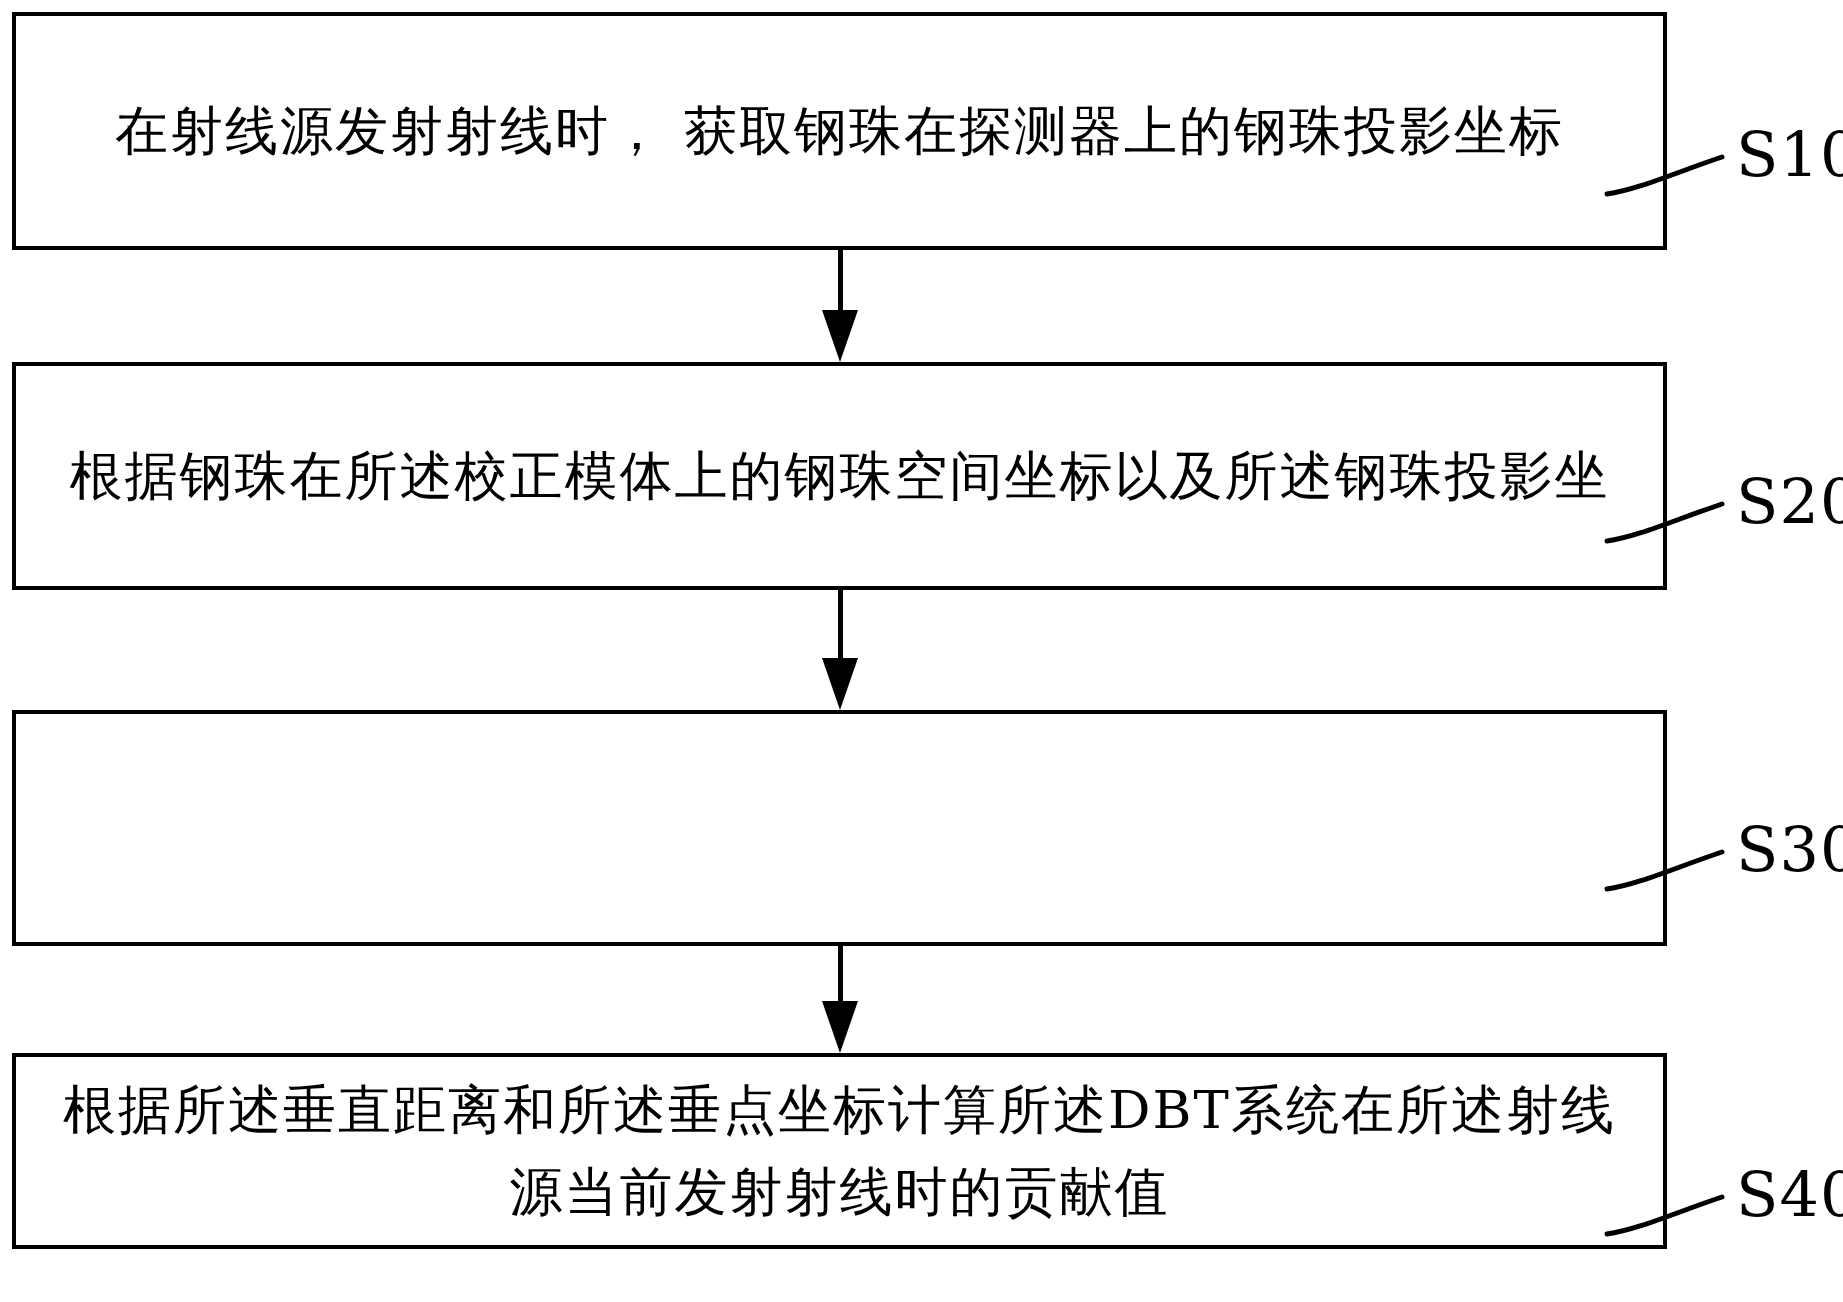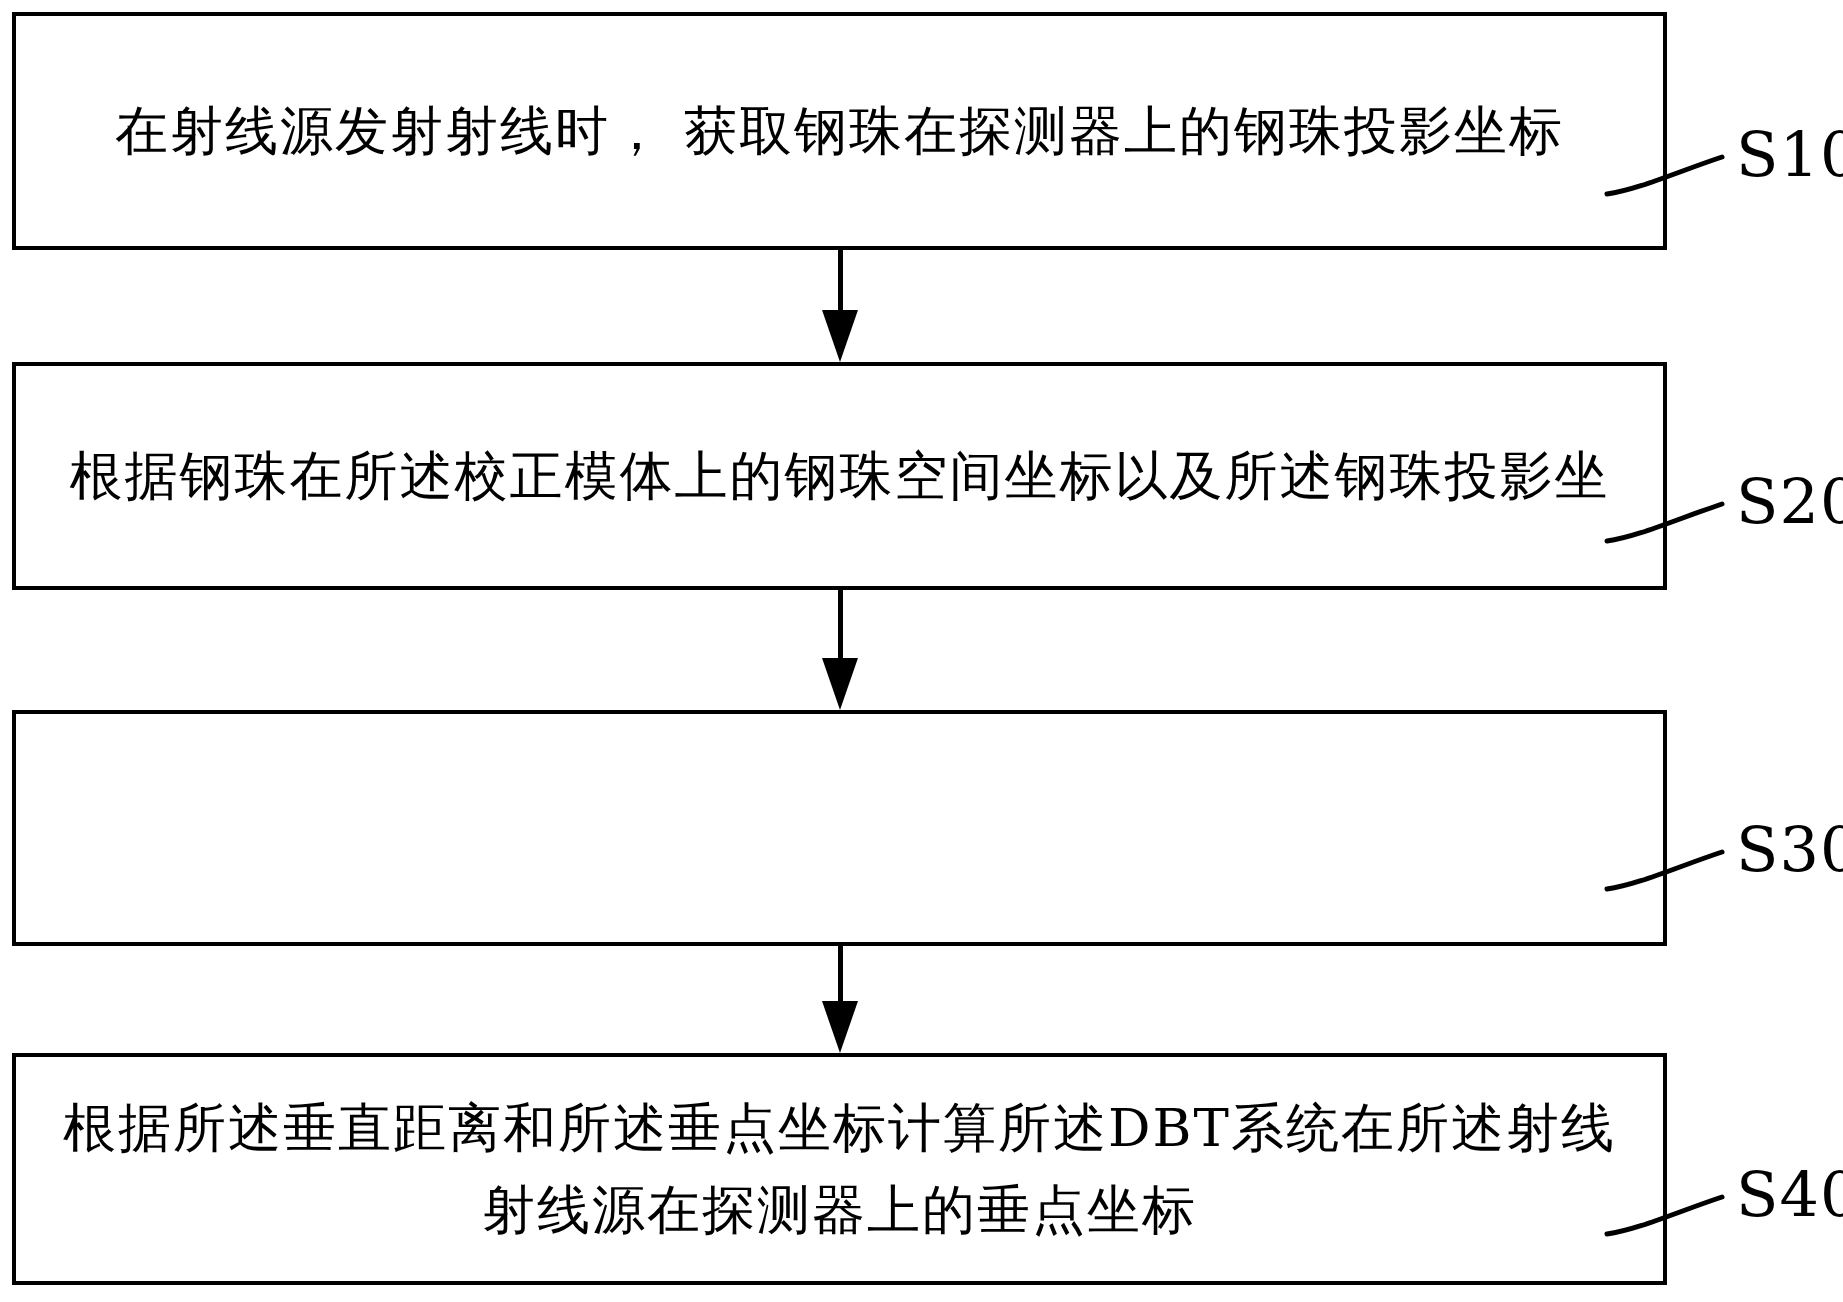--- a/index.html
+++ b/index.html
@@ -24,21 +24,21 @@
     box-sizing: border-box;
     background: #ffffff;
     display: flex;
     flex-direction: column;
     align-items: center;
     justify-content: center;
   }
   .box1 { top: 12px;   height: 238px; }
   .box2 { top: 362px;  height: 228px; }
   .box3 { top: 710px;  height: 236px; }
-  .box4 { top: 1053px; height: 232px; }
+  .box4 { top: 1053px; height: 196px; }
   .line {
     margin: 0;
     font-size: 53px;
     line-height: 82px;
     letter-spacing: 2px;
     text-align: center;
     white-space: nowrap;
   }
   
   .arrow {
@@ -114,21 +114,21 @@
   <section class="box box3">
   </section>
 
   <div class="arrow arrow3">
     <div class="shaft"></div>
     <div class="head"></div>
   </div>
 
   <section class="box box4">
     <p class="line">根据所述垂直距离和所述垂点坐标计算所述DBT系统在所述射线</p>
-    <p class="line">射线源在探测器上的垂点坐标</p>
+    <p class="line">源当前发射射线时的贡献值</p>
   </section>
 
   <svg class="curve curve1" viewBox="0 0 125 52">
     <path d="M5,44 C35,40 75,22 120,7" fill="none" stroke="#000000" stroke-width="5" stroke-linecap="round"></path>
   </svg>
   <svg class="curve curve2" viewBox="0 0 125 52">
     <path d="M5,44 C35,40 75,22 120,7" fill="none" stroke="#000000" stroke-width="5" stroke-linecap="round"></path>
   </svg>
   <svg class="curve curve3" viewBox="0 0 125 52">
     <path d="M5,44 C35,40 75,22 120,7" fill="none" stroke="#000000" stroke-width="5" stroke-linecap="round"></path>

